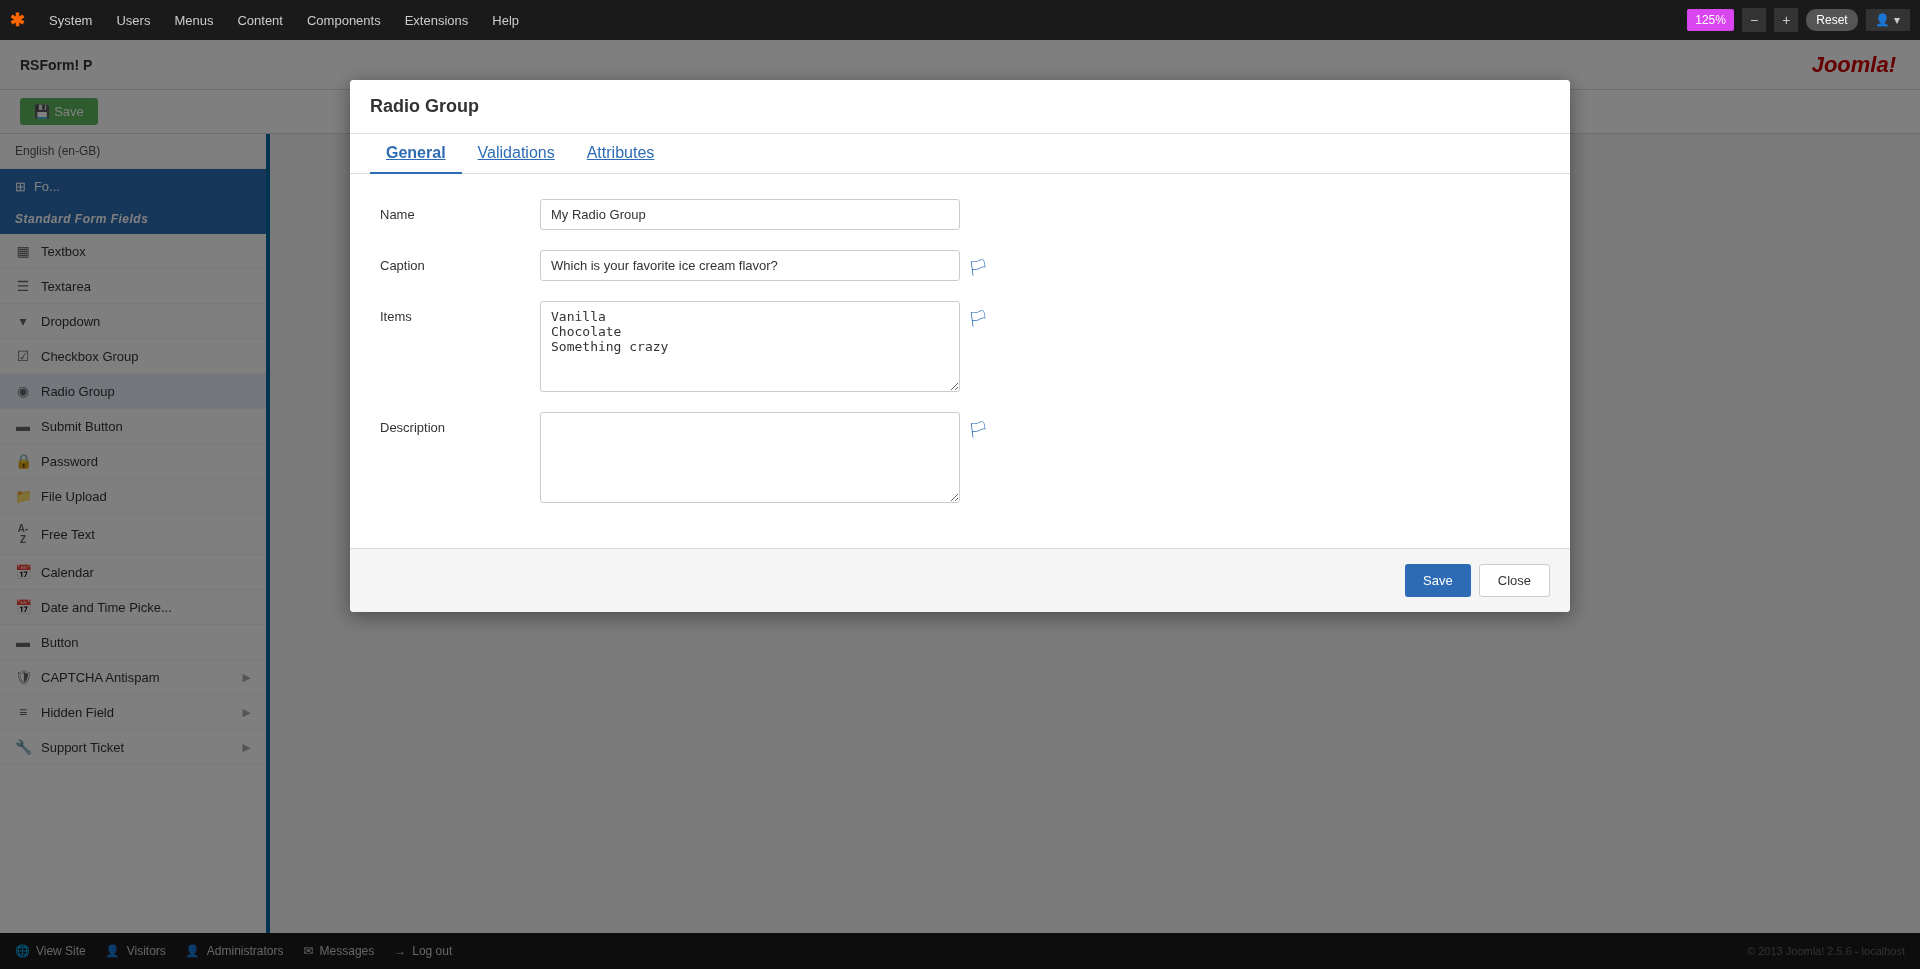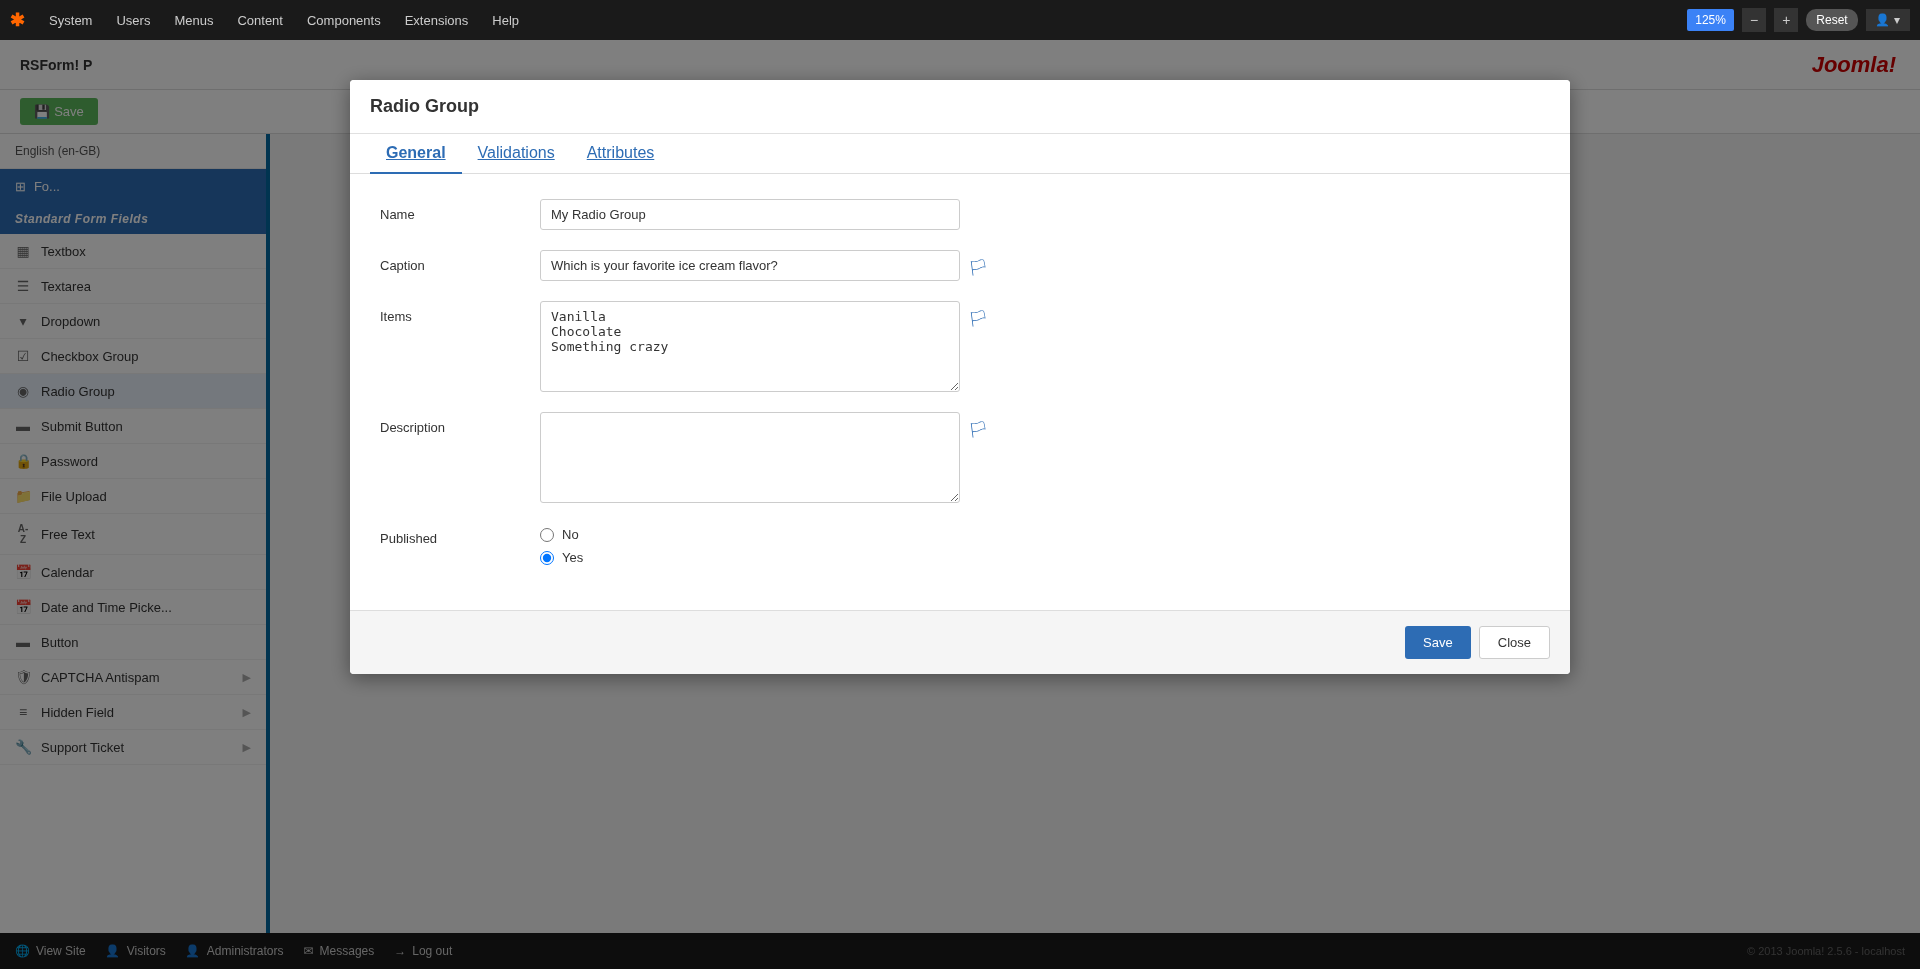--- a/index.html
+++ b/index.html
@@ -38,21 +38,21 @@
       align-items: center;
       gap: 4px;
     }
     .nav-right {
       margin-left: auto;
       display: flex;
       align-items: center;
       gap: 8px;
     }
     .zoom-display {
-      background: #3b82f6;
+      background: #d946ef;
       color: #fff;
       padding: 4px 8px;
       font-size: 12px;
       border-radius: 2px;
     }
     .nav-icon-btn {
       background: #333;
       color: #ccc;
       border: none;
       padding: 4px 8px;
@@ -553,35 +553,20 @@
       </div>
 
       <div class="form-row">
         <label class="form-label">Description</label>
         <div class="form-field">
           <textarea class="form-textarea" rows="5" style=""></textarea>
           <span class="flag-icon">🏳</span>
         </div>
       </div>
 
-      <div class="form-row">
-        <label class="form-label">Published</label>
-        <div class="form-field">
-          <div class="radio-group">
-            <label class="radio-option">
-              <input type="radio" name="published" value="no" style="">
-              <span>No</span>
-            </label>
-            <label class="radio-option">
-              <input type="radio" name="published" value="yes" checked="" style="">
-              <span>Yes</span>
-            </label>
-          </div>
-        </div>
-      </div>
 
     </div>
 
     <div class="modal-footer">
       <button class="btn-save">Save</button>
       <button class="btn-close">Close</button>
     </div>
   </div>
 </div>
 

